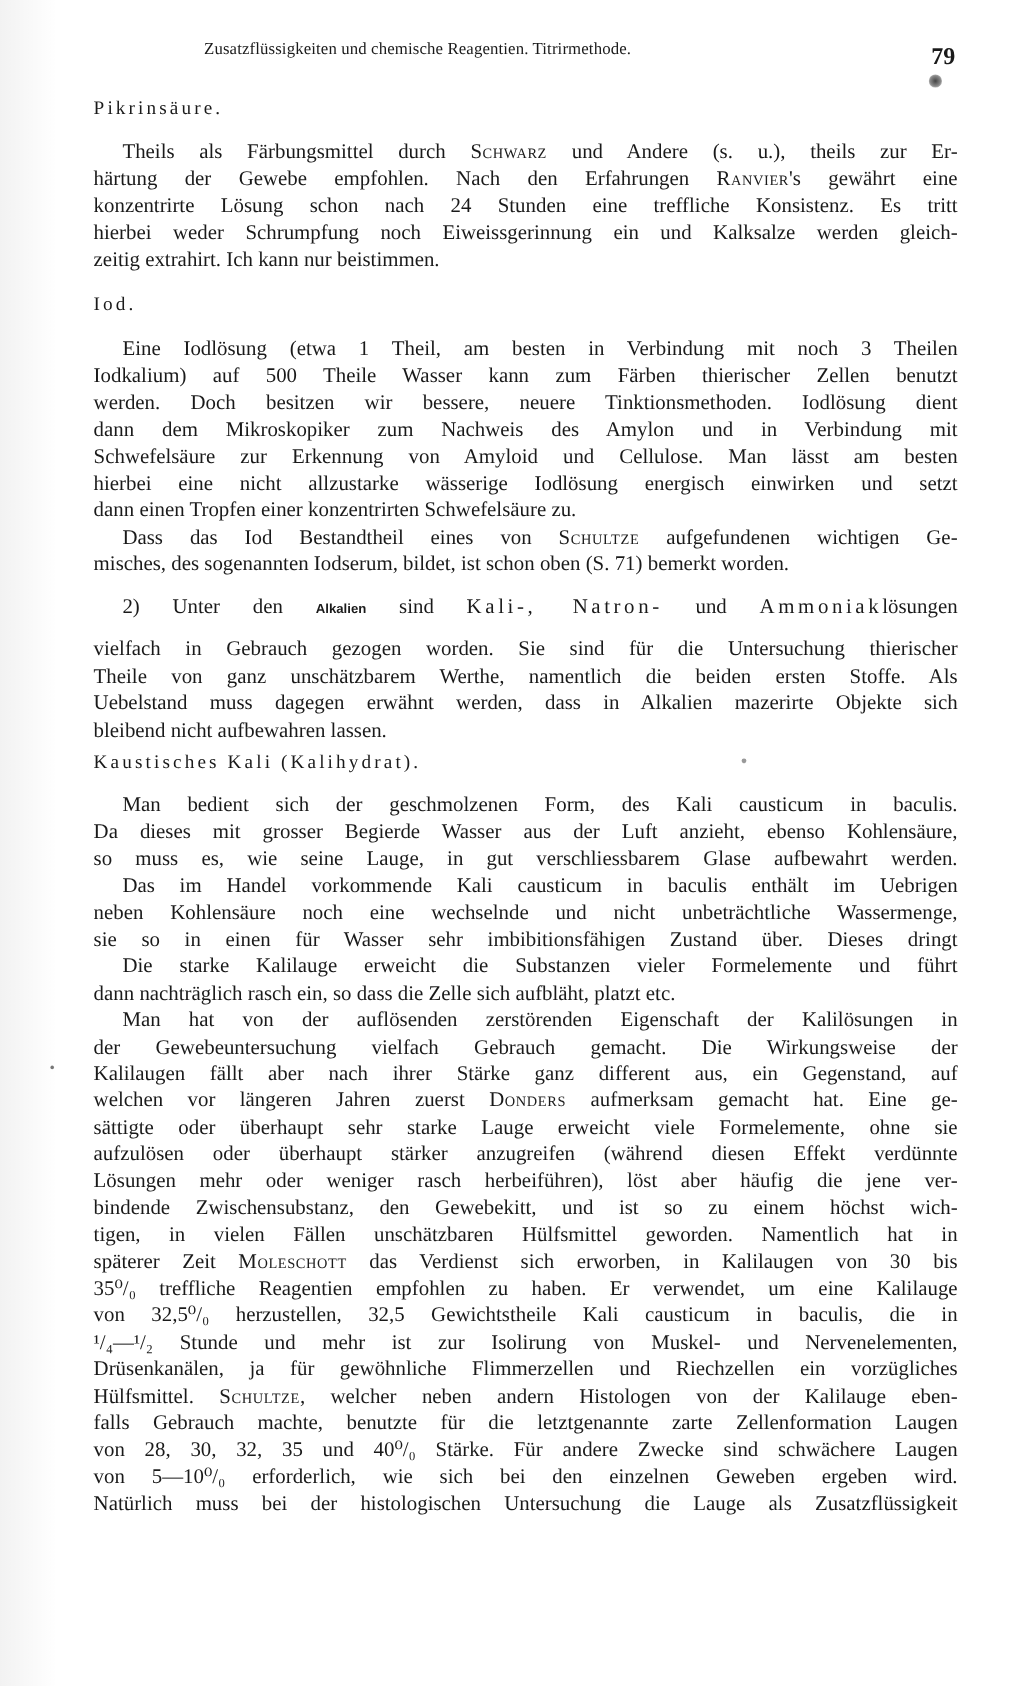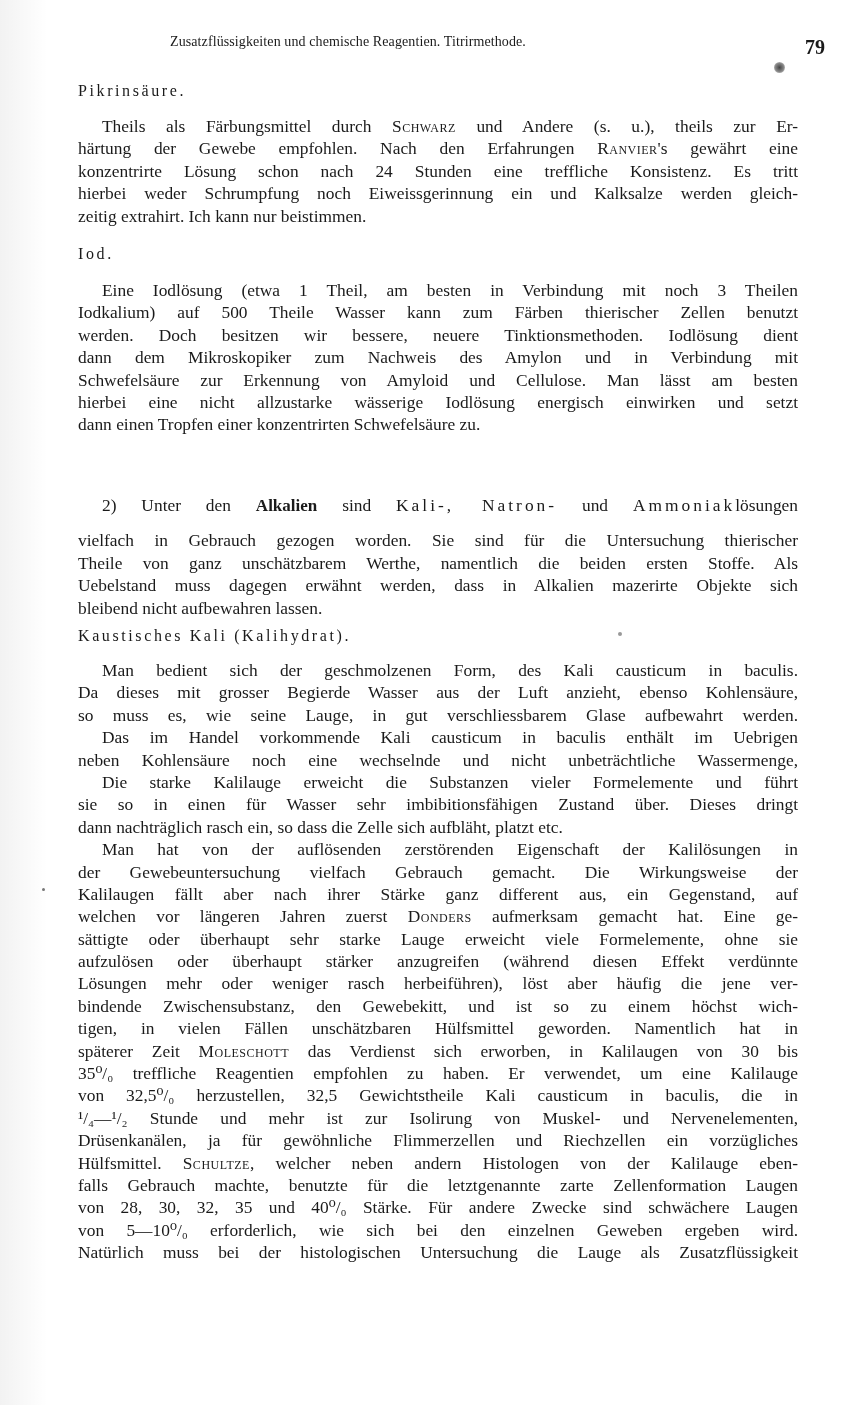--- a/index.html
+++ b/index.html
@@ -9,39 +9,39 @@
   }
   .left-noise {
     position: absolute; left: 0; top: 0; width: 48px; height: 1405px;
     background: linear-gradient(90deg, rgba(0,0,0,0.05), rgba(0,0,0,0.0));
   }
   .header {
     position: absolute; left: 170px; top: 34px; width: 530px;
     font-size: 14px; letter-spacing: 0.1px;
   }
   .page-number {
-    position: absolute; left: 805px; top: 36px; font-size: 20px; font-weight: bold;
+    position: absolute; left: 776px; top: 36px; font-size: 20px; font-weight: bold;
   }
   .blot {
     position: absolute; left: 774px; top: 62px; width: 11px; height: 11px; border-radius: 50%;
     background: radial-gradient(circle, #444 0%, #888 55%, rgba(255,255,255,0) 100%);
   }
   .text { position: absolute; left: 78px; width: 720px; }
   .line {
     display: block; height: 22.4px; line-height: 22.4px; font-size: 17.4px;
     text-align: justify; text-align-last: justify; white-space: nowrap; overflow: visible;
   }
   .line.last { text-align-last: left; }
   .line.indent { padding-left: 24px; }
   .heading {
     display: block; font-size: 16px; letter-spacing: 2.6px; line-height: 22px;
   }
   .sc { font-variant: small-caps; letter-spacing: 0.5px; }
   .sp { letter-spacing: 3px; }
-  .bold-sans { font-family: Liberation Serif, serif; font-weight: bold; font-size: 17px; }
+  .bold-sans { font-family: Liberation Sans, sans-serif; font-weight: bold; font-size: 11px; }
   .speck { position:absolute; width:4px; height:4px; border-radius:50%; background:#999; }
 </style>
 </head>
 <body>
 
 <div class="left-noise"></div>
 
 <div class="header">Zusatzflüssigkeiten und chemische Reagentien. Titrirmethode.</div>
 <div class="page-number">79</div>
 <div class="blot"></div>
@@ -61,20 +61,24 @@
   <span class="heading" style="margin-bottom:14px;">Iod.</span>
   <div id="iod-p1">
       <span class="line indent">Eine Iodlösung (etwa 1 Theil, am besten in Verbindung mit noch 3 Theilen</span>
       <span class="line">Iodkalium) auf 500 Theile Wasser kann zum Färben thierischer Zellen benutzt</span>
       <span class="line">werden.  Doch besitzen wir bessere, neuere Tinktionsmethoden.  Iodlösung dient</span>
       <span class="line">dann dem Mikroskopiker zum Nachweis des Amylon und in Verbindung mit</span>
       <span class="line">Schwefelsäure zur Erkennung von Amyloid und Cellulose.  Man lässt am besten</span>
       <span class="line">hierbei eine nicht allzustarke wässerige Iodlösung energisch einwirken und setzt</span>
       <span class="line last">dann einen Tropfen einer konzentrirten Schwefelsäure zu.</span>
     </div>
+  <div id="iod-p2" style="margin-top: 0px;">
+      <span class="line indent" style="height: 22.6px;"><span>Dass das Iod Bestandtheil eines von </span><span class="sc">Schultze</span><span> aufgefundenen wichtigen Ge-</span></span>
+      <span class="line last" style="height: 22.6px;"><span>misches, des sogenannten Iodserum, bildet, ist schon oben (S. 71) bemerkt worden.</span></span>
+    </div>
 </div>
 
 <div class="text" style="top:494px;">
   <span class="line indent">
     <span>2) Unter den </span><span class="bold-sans">Alkalien</span><span> sind </span><span class="sp">Kali-, Natron-</span><span> und </span><span class="sp">Ammoniak</span><span>lösungen</span>
   </span>
   <div id="alk-lines" style="margin-top: 13px;">
       <span class="line">vielfach in Gebrauch gezogen worden.  Sie sind für die Untersuchung thierischer</span>
       <span class="line">Theile von ganz unschätzbarem Werthe, namentlich die beiden ersten Stoffe.  Als</span>
       <span class="line">Uebelstand muss dagegen erwähnt werden, dass in Alkalien mazerirte Objekte sich</span>
@@ -87,22 +91,22 @@
   <div id="kali-p1">
       <span class="line indent">Man bedient sich der geschmolzenen Form, des Kali causticum in baculis.</span>
       <span class="line">Da dieses mit grosser Begierde Wasser aus der Luft anzieht, ebenso Kohlensäure,</span>
       <span class="line">so muss es, wie seine Lauge, in gut verschliessbarem Glase aufbewahrt werden.</span>
     </div>
   <div id="kali-p2">
       <span class="line indent">Das im Handel vorkommende Kali causticum in baculis enthält im Uebrigen</span>
       <span class="line">neben Kohlensäure noch eine wechselnde und nicht unbeträchtliche Wassermenge,</span>
     </div>
   <div id="kali-p3">
+      <span class="line">sie so in einen für Wasser sehr imbibitionsfähigen Zustand über.  Dieses dringt</span>
       <span class="line indent">Die starke Kalilauge erweicht die Substanzen vieler Formelemente und führt</span>
-      <span class="line">sie so in einen für Wasser sehr imbibitionsfähigen Zustand über.  Dieses dringt</span>
       <span class="line last">dann nachträglich rasch ein, so dass die Zelle sich aufbläht, platzt etc.</span>
     </div>
   <div id="kali-p4">
       <span class="line indent"><span>Man hat von der auflösenden zerstörenden Eigenschaft der Kalilösungen in</span></span>
       <span class="line"><span>der Gewebeuntersuchung vielfach Gebrauch gemacht.  Die Wirkungsweise der</span></span>
       <span class="line"><span>Kalilaugen fällt aber nach ihrer Stärke ganz different aus, ein Gegenstand, auf</span></span>
       <span class="line"><span>welchen vor längeren Jahren zuerst </span><span class="sc">Donders</span><span> aufmerksam gemacht hat.  Eine ge-</span></span>
       <span class="line"><span>sättigte oder überhaupt sehr starke Lauge erweicht viele Formelemente, ohne sie</span></span>
       <span class="line"><span>aufzulösen oder überhaupt stärker anzugreifen (während diesen Effekt verdünnte</span></span>
       <span class="line"><span>Lösungen mehr oder weniger rasch herbeiführen), löst aber häufig die jene ver-</span></span>

